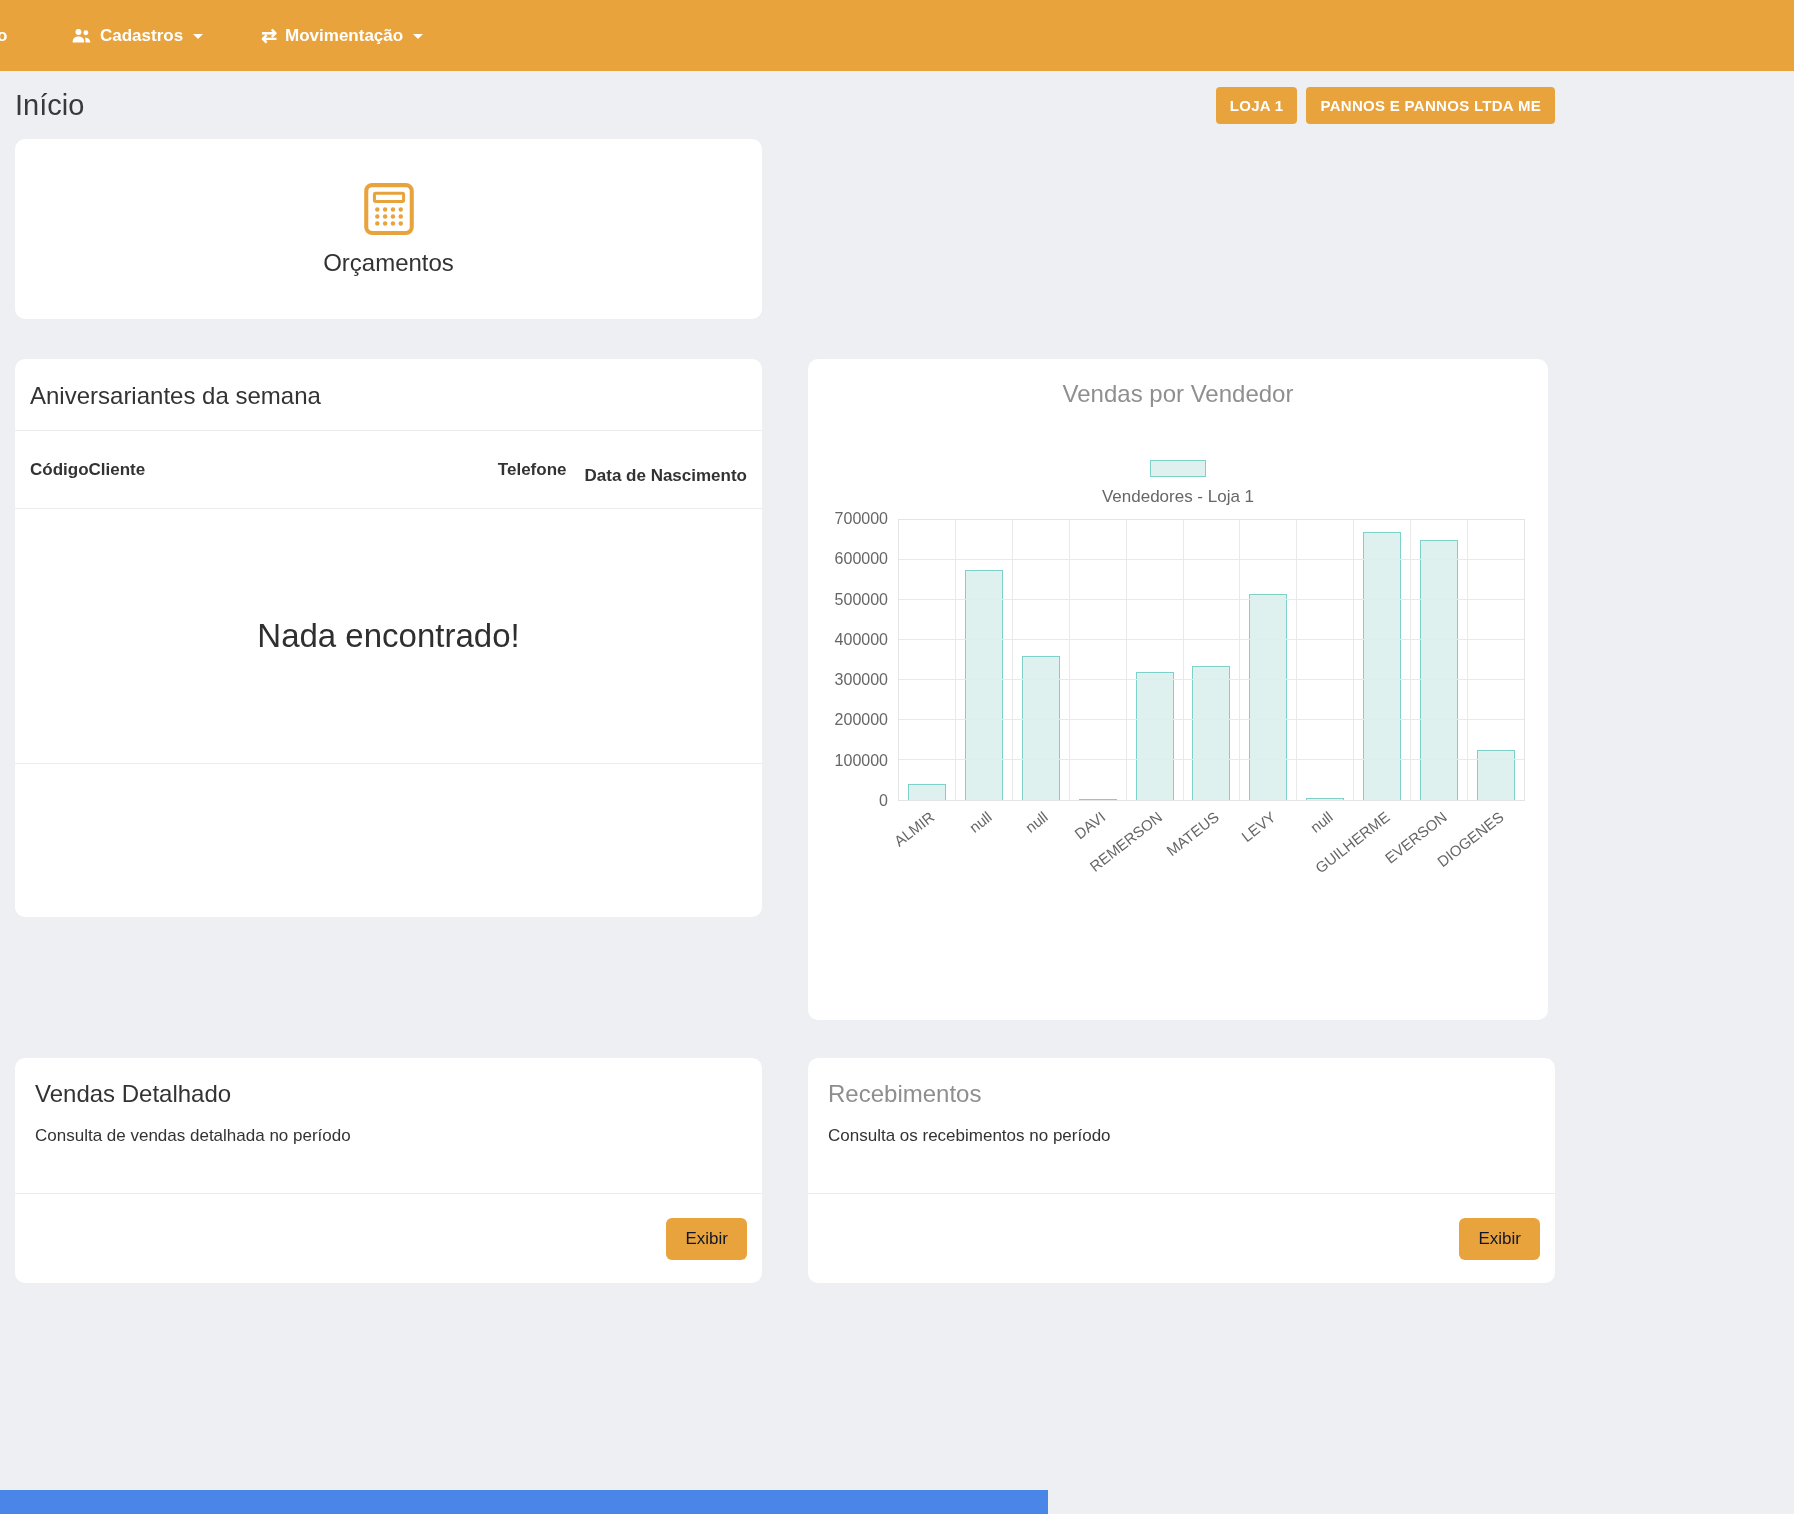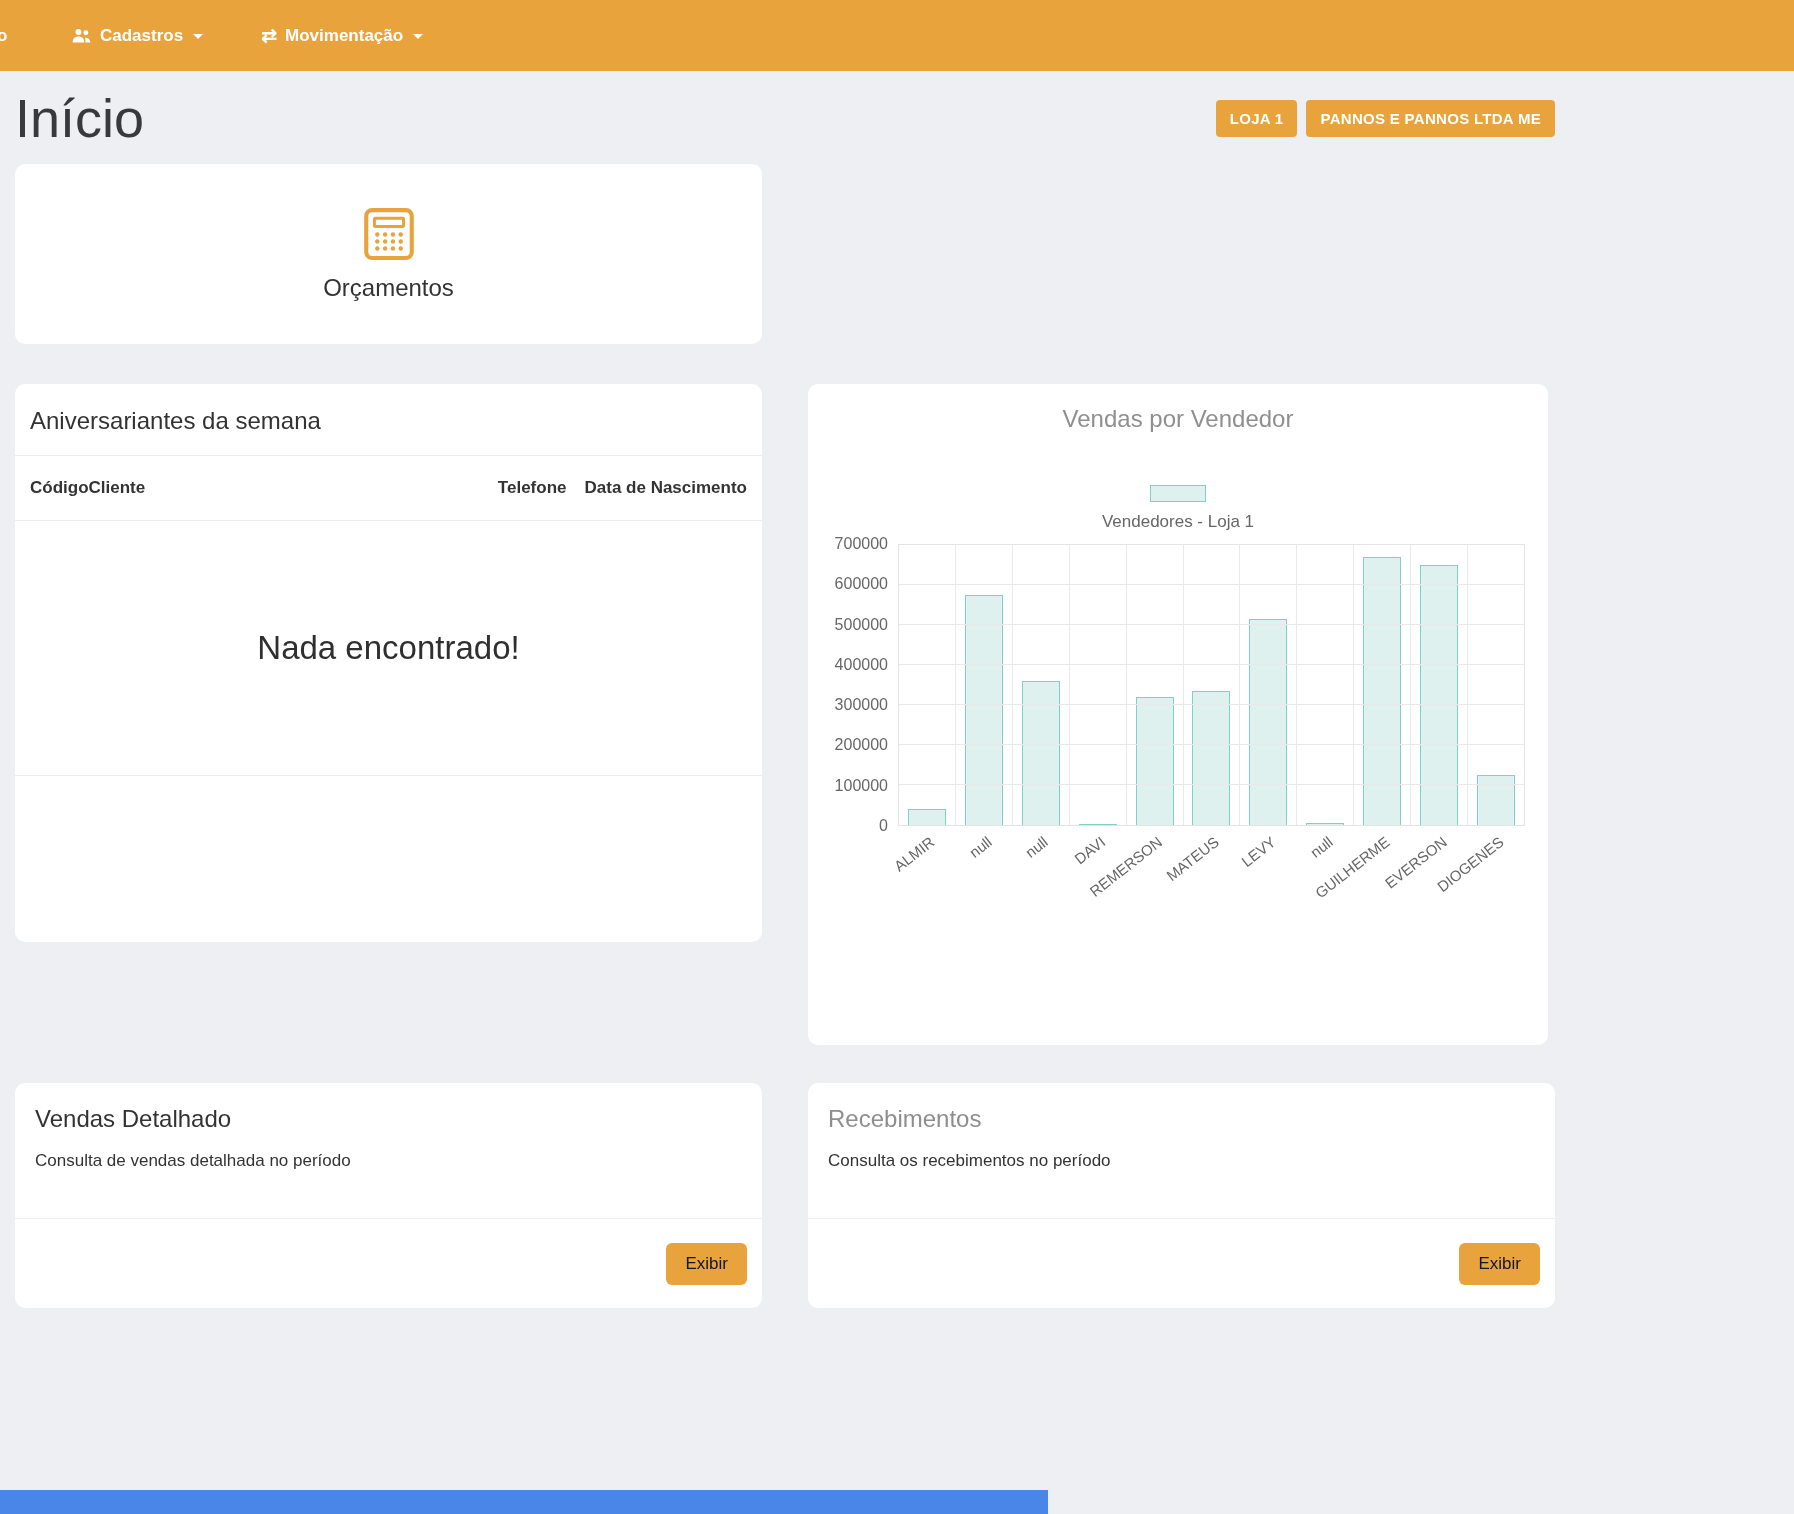--- a/index.html
+++ b/index.html
@@ -27,21 +27,21 @@
     display:inline-block; width:0; height:0;
     border-left:5px solid transparent; border-right:5px solid transparent;
     border-top:5px solid #fff; margin-left:2px; margin-top:2px;
   }
   .swap-glyph { font-size:19px; font-weight:bold; line-height:1; }
 
   
   .container { width:1540px; margin-left:15px; }
 
   .page-header { display:flex; justify-content:space-between; align-items:center; margin-top:16px; }
-  .page-title { font-size:54px; font-weight:400; color:#373a3c; margin:0; }
+  .page-title { font-size:29px; font-weight:400; color:#373a3c; margin:0; }
   .header-buttons { display:flex; gap:9px; }
   .btn-orange {
     background:#e9a33c; color:#fff; border:none; font-weight:bold;
     font-size:15px; padding:10px 14px; border-radius:4px; cursor:pointer;
     font-family:"Liberation Sans", sans-serif; letter-spacing:.3px;
   }
 
   .date-row {
     display:flex; justify-content:space-between; align-items:center;
     margin-top:28px; padding-bottom:20px; border-bottom:1px dotted #c6c6c6;
@@ -68,21 +68,21 @@
   .mid-row { display:flex; gap:46px; margin-top:40px; }
 
   
   .birthdays-card { width:747px; height:558px; display:flex; flex-direction:column; }
   .bcard-title { font-size:24px; color:#333; padding:23px 15px 20px; }
   .divider { border-top:1px solid #ececec; }
   .bday-header { display:flex; align-items:center; padding:22px 15px; font-weight:bold; font-size:17px; color:#333; }
   .col-codigo { white-space:nowrap; }
   .col-cliente { flex:1; white-space:nowrap; }
   .col-telefone { margin-right:18px; white-space:nowrap; }
-  .col-nascimento { white-space:nowrap; }
+  .col-nascimento { white-space:nowrap;margin-top:13px; }
   .bday-empty { height:254px; display:flex; align-items:center; justify-content:center; font-size:33px; color:#2f2f2f; }
   .bday-footer { flex:1; }
 
   
   .chart-card { width:740px; height:661px; padding-top:21px; }
   .chart-title { text-align:center; font-size:24px; color:#8f8f8f; }
   .legend { display:flex; align-items:center; justify-content:center; gap:10px; margin-top:52px;flex-direction:column; }
   .legend-box { width:56px; height:17px; background:#def1ef; border:1.5px solid #7ed0c8; display:inline-block; }
   .legend-label { font-size:17px; color:#666; }
   .chart-wrap { display:flex; height:282px; margin-top:12px; padding-right:23px; }

